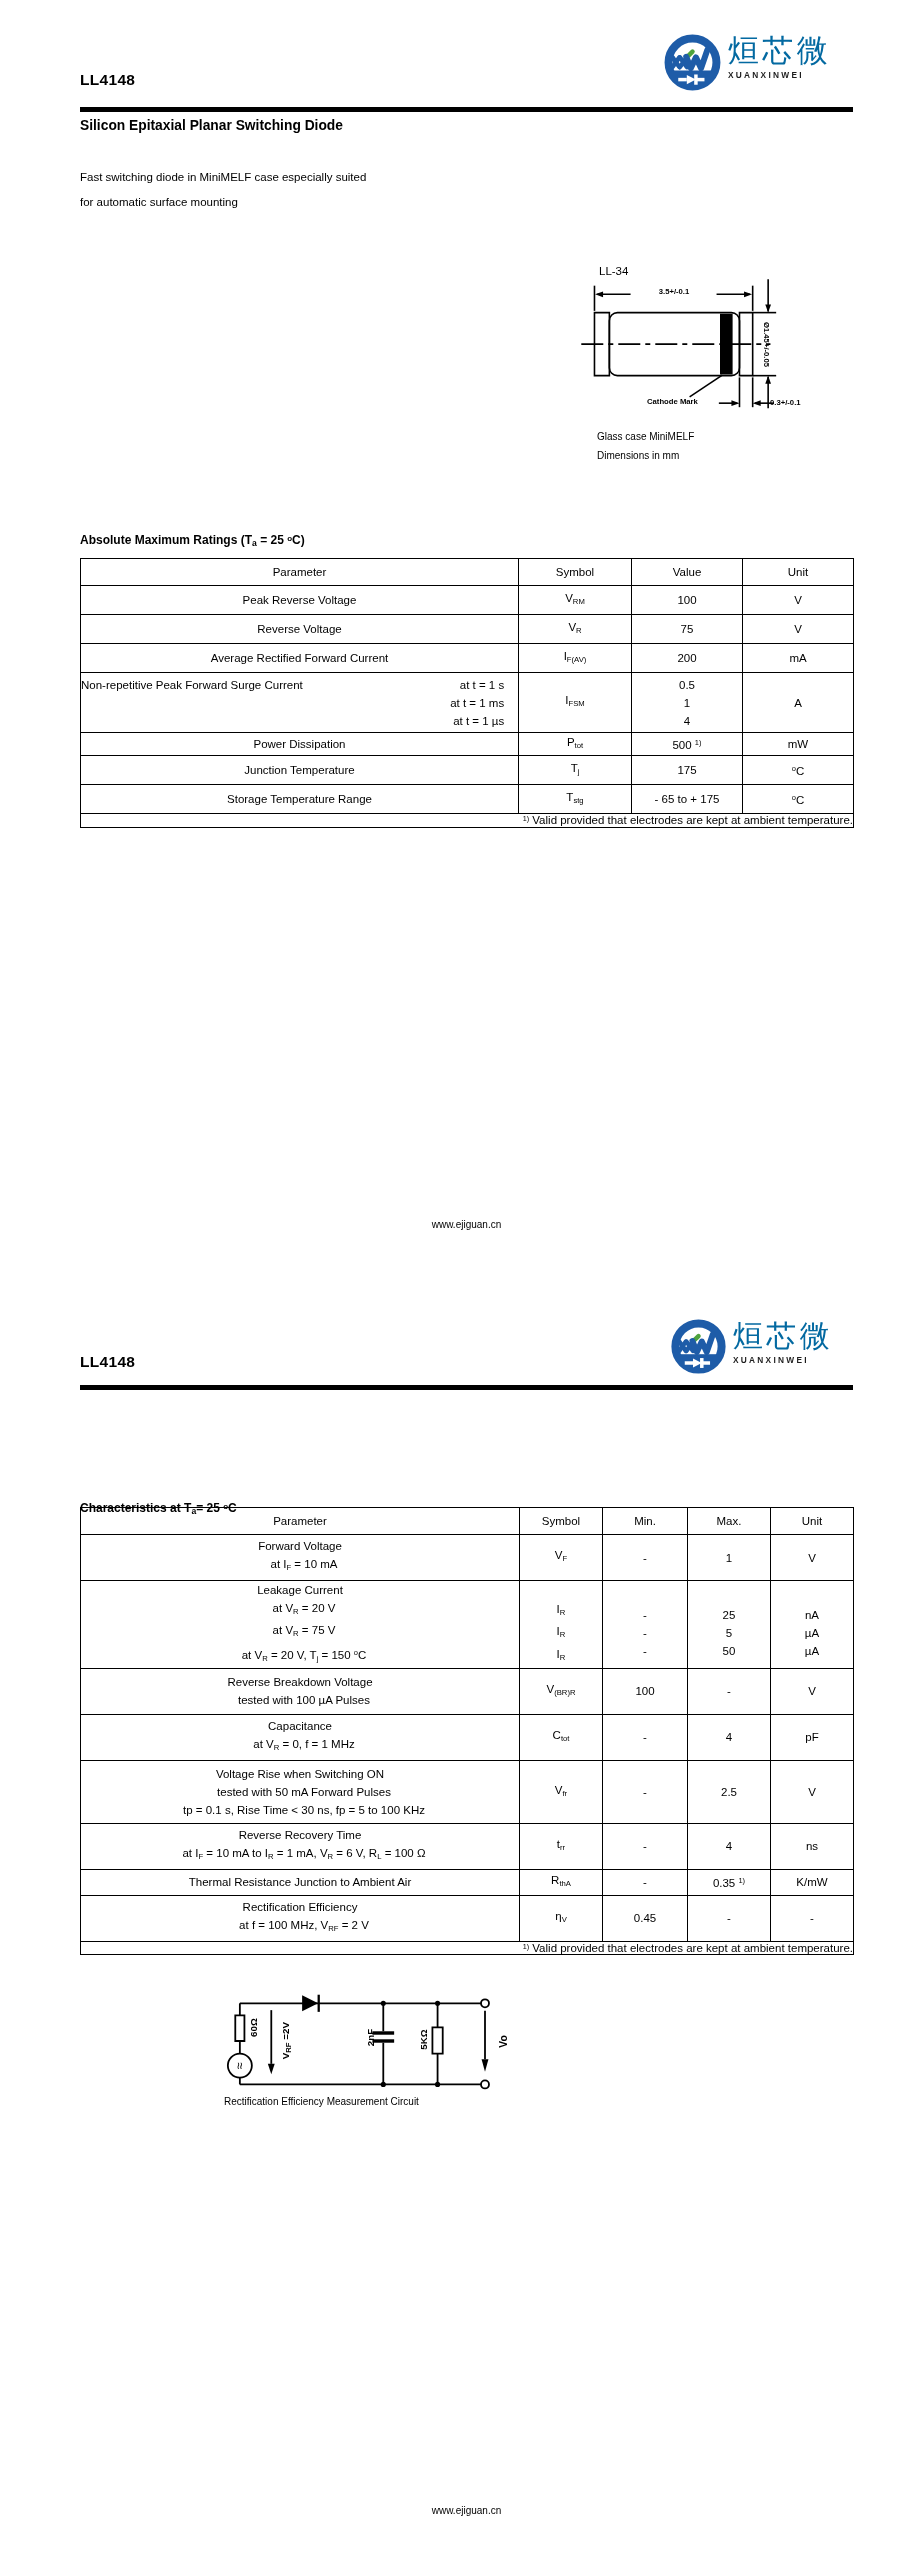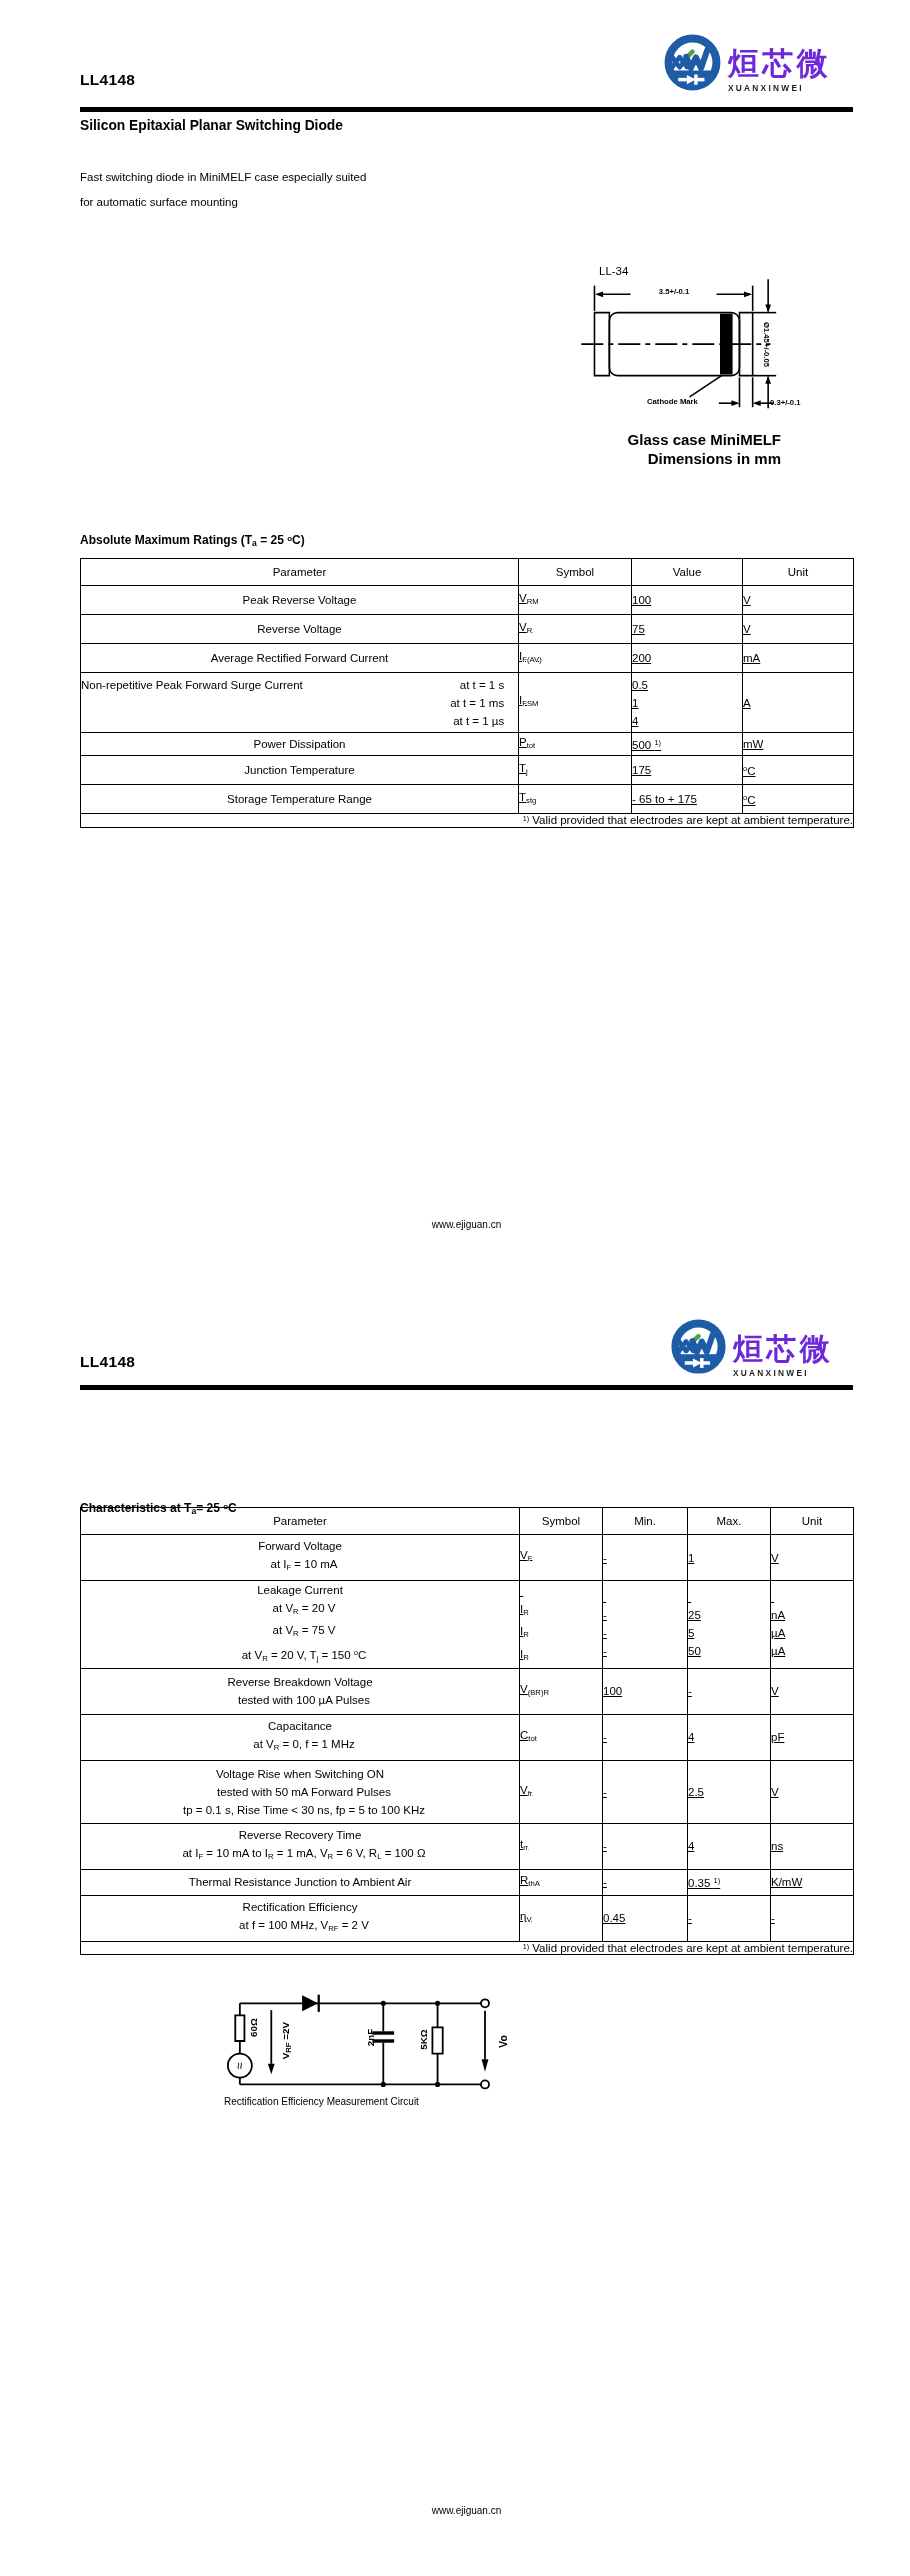--- a/index.html
+++ b/index.html
@@ -14,38 +14,38 @@
   .sb{font-size:7.7px;vertical-align:-2.3px;}
   .sp{font-size:7.5px;vertical-align:4px;}
   .sec-title .sb{font-size:8.6px;vertical-align:-2.3px;}
   .sec-title .sp{font-size:8px;vertical-align:3.4px;}
 
   table.dt{border-collapse:collapse;table-layout:fixed;width:773px;border:1.7px solid #000;}
   table.dt th, table.dt td{border:1.1px solid #000;font-weight:normal;font-size:11.5px;
       vertical-align:middle;padding:0;}
   table.dt th{text-align:center;height:26px;}
   td.param{text-align:center;padding-left:13.8px;}
-  td.c{text-decoration:underline;}
+  td.c{text-align:center;}
   .line{line-height:18px;min-height:18px;white-space:nowrap;}
   .ind{padding-left:8px;}
   .lr{display:flex;justify-content:space-between;padding-right:13.8px;}
   td.foot{padding:6.9px 5.7px 8px 12.6px;font-size:11px;text-align:right;}
   td.foot .sp{font-size:7.2px;vertical-align:3.4px;}
 
   .pkg-label{font-size:11.5px;}
   .dim{font-size:7.7px;font-weight:bold;white-space:nowrap;}
-  .pkg-cap{font-size:15px;font-weight:bold;text-align:right;width:184px;}
+  .pkg-cap{font-size:10px;font-weight:normal;text-align:left;width:184px;}
   .rot90{transform:rotate(90deg);}
   .rotm90{transform:rotate(-90deg);}
   .c-lab{position:absolute;font-size:9.8px;font-weight:bold;text-align:center;white-space:nowrap;}
   .circuit-cap{font-size:10px;font-weight:normal;text-align:left;}
   .footer{font-size:10px;text-align:center;width:773px;}
 
   .logo{position:absolute;display:flex;align-items:flex-start;}
-  .logo-cn{font-size:31px;font-weight:bold;line-height:34px;letter-spacing:3.4px;color:#6d28d9;margin-top:13px;}
+  .logo-cn{font-size:31px;font-weight:normal;line-height:34px;letter-spacing:3.4px;color:#0369a1;}
   .logo-en{font-size:8.3px;letter-spacing:2.3px;color:#1d1d1d;margin-top:1.7px;font-weight:bold;}
   .logo-txt{margin-left:6.9px;}
   svg line, svg rect, svg circle, svg path, svg polyline{vector-effect:non-scaling-stroke;}
 </style>
 </head>
 <body>
 
 <div class="sheet">
 
   <div>

